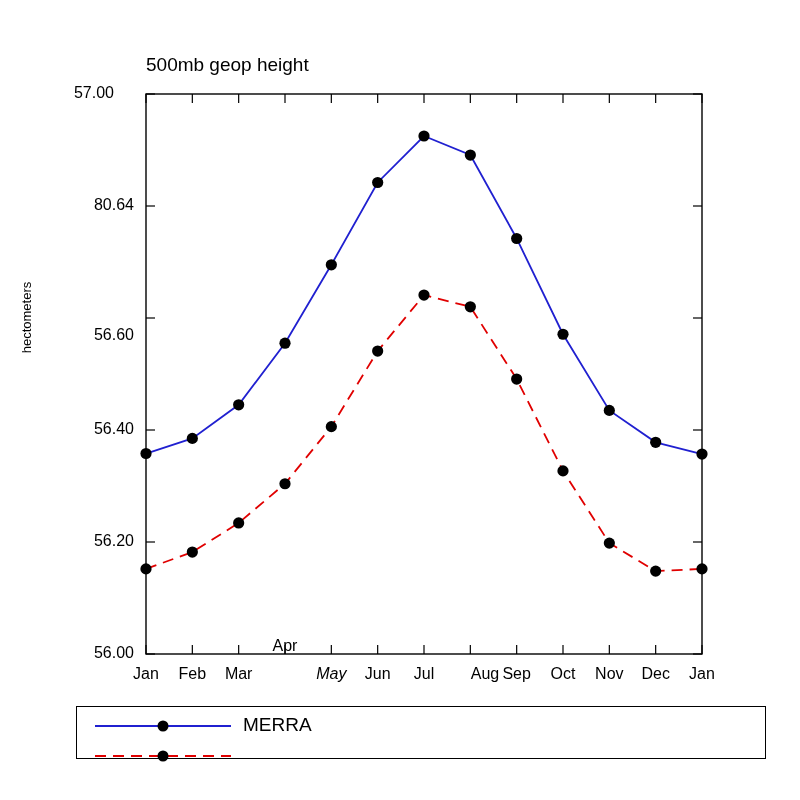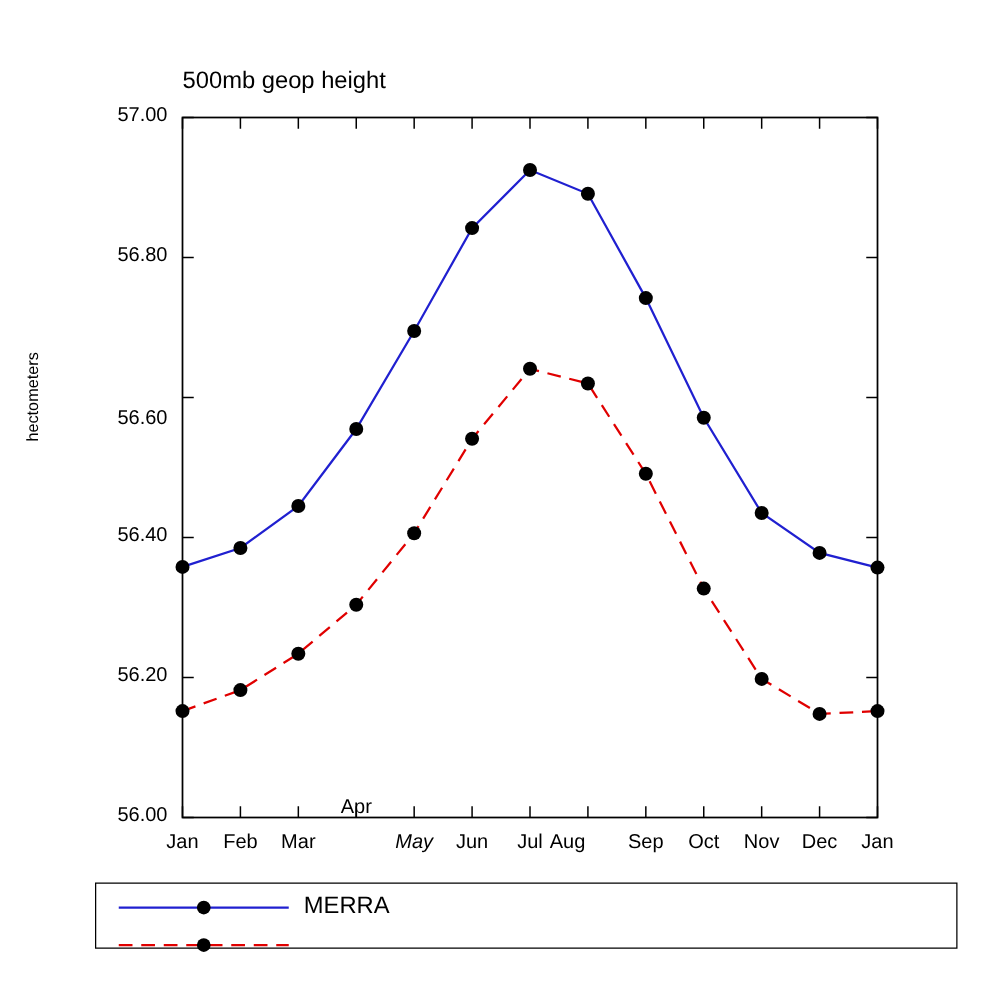--- a/index.html
+++ b/index.html
@@ -179,34 +179,34 @@
   </svg>
 
   <div id="x-tick-labels">
       <div class="tick-label-x" style="left: 116px; top: 665px;">Jan</div>
       <div class="tick-label-x" style="left: 162.333px; top: 665px;">Feb</div>
       <div class="tick-label-x" style="left: 208.667px; top: 665px;">Mar</div>
       <div class="tick-label-x" style="left: 255px; top: 637px;">Apr</div>
       <div class="tick-label-x" style="left: 301.333px; top: 665px; font-style: italic;">May</div>
       <div class="tick-label-x" style="left: 347.667px; top: 665px;">Jun</div>
       <div class="tick-label-x" style="left: 394px; top: 665px;">Jul</div>
-      <div class="tick-label-x" style="left: 424px; top: 665px;">Aug</div>
+      <div class="tick-label-x" style="left: 455px; top: 665px;">Aug</div>
       <div class="tick-label-x" style="left: 486.667px; top: 665px;">Sep</div>
       <div class="tick-label-x" style="left: 533px; top: 665px;">Oct</div>
       <div class="tick-label-x" style="left: 579.333px; top: 665px;">Nov</div>
       <div class="tick-label-x" style="left: 625.667px; top: 665px;">Dec</div>
       <div class="tick-label-x" style="left: 672px; top: 665px;">Jan</div>
     </div>
   <div id="y-tick-labels">
       <div class="tick-label-y" style="left: 54px; top: 644px;">56.00</div>
       <div class="tick-label-y" style="left: 54px; top: 532px;">56.20</div>
       <div class="tick-label-y" style="left: 54px; top: 420px;">56.40</div>
       <div class="tick-label-y" style="left: 54px; top: 326px;">56.60</div>
-      <div class="tick-label-y" style="left: 54px; top: 196px;">56.80</div>
-      <div class="tick-label-y" style="left: 54px; top: 84px;">57.00</div>
+      <div class="tick-label-y" style="left: 54px; top: 196px;">80.64</div>
+      <div class="tick-label-y" style="left: 54px; top: 84px; text-align: center;">57.00</div>
     </div>
 
   <div class="legend-box">
     <div class="legend-row row0">
       <svg class="legend-sample" viewBox="0 0 144 30">
         <line x1="4" y1="15" x2="140" y2="15" stroke="#2020d0" stroke-width="1.8"></line>
         <circle cx="72" cy="15" r="5.5" fill="#000000"></circle>
       </svg>
       <span class="legend-label">MERRA</span>
     </div>

